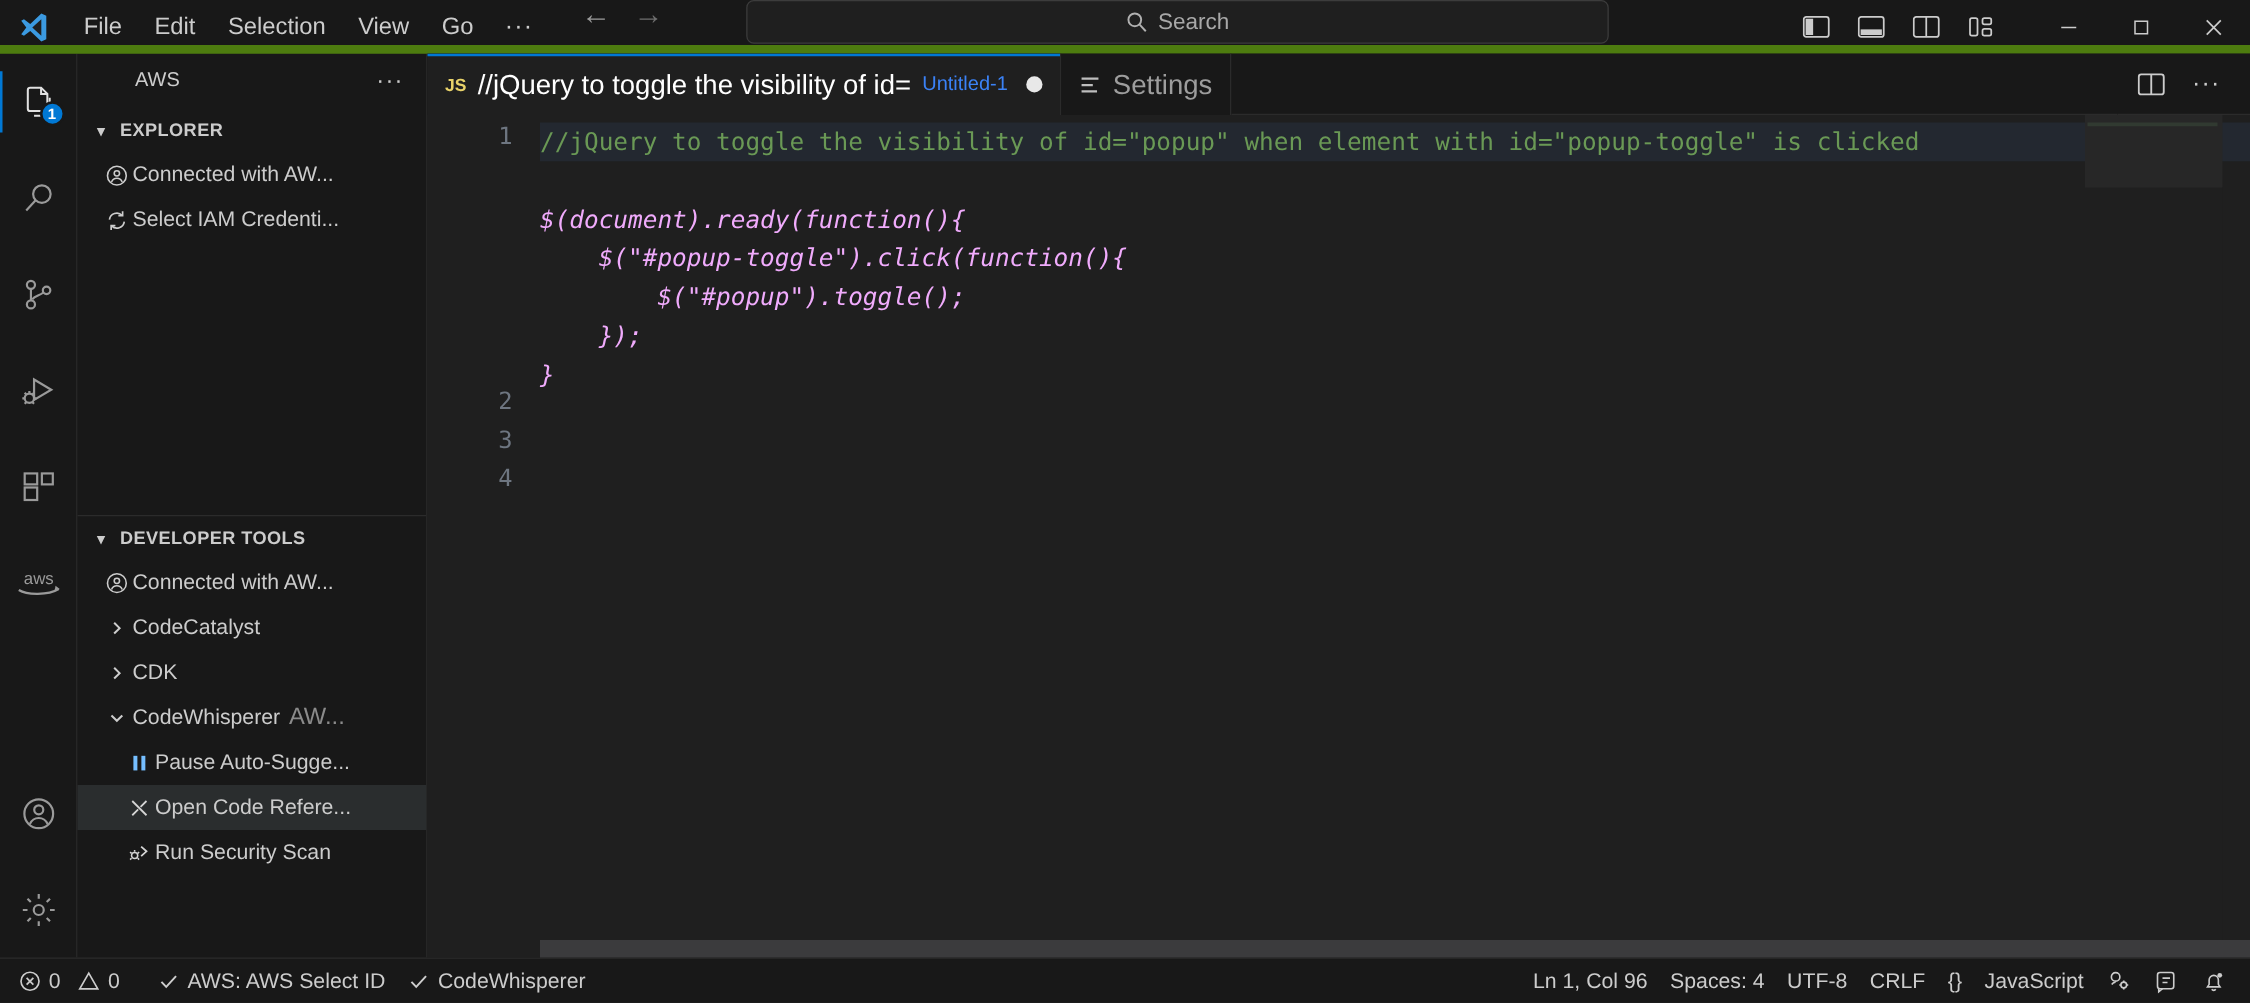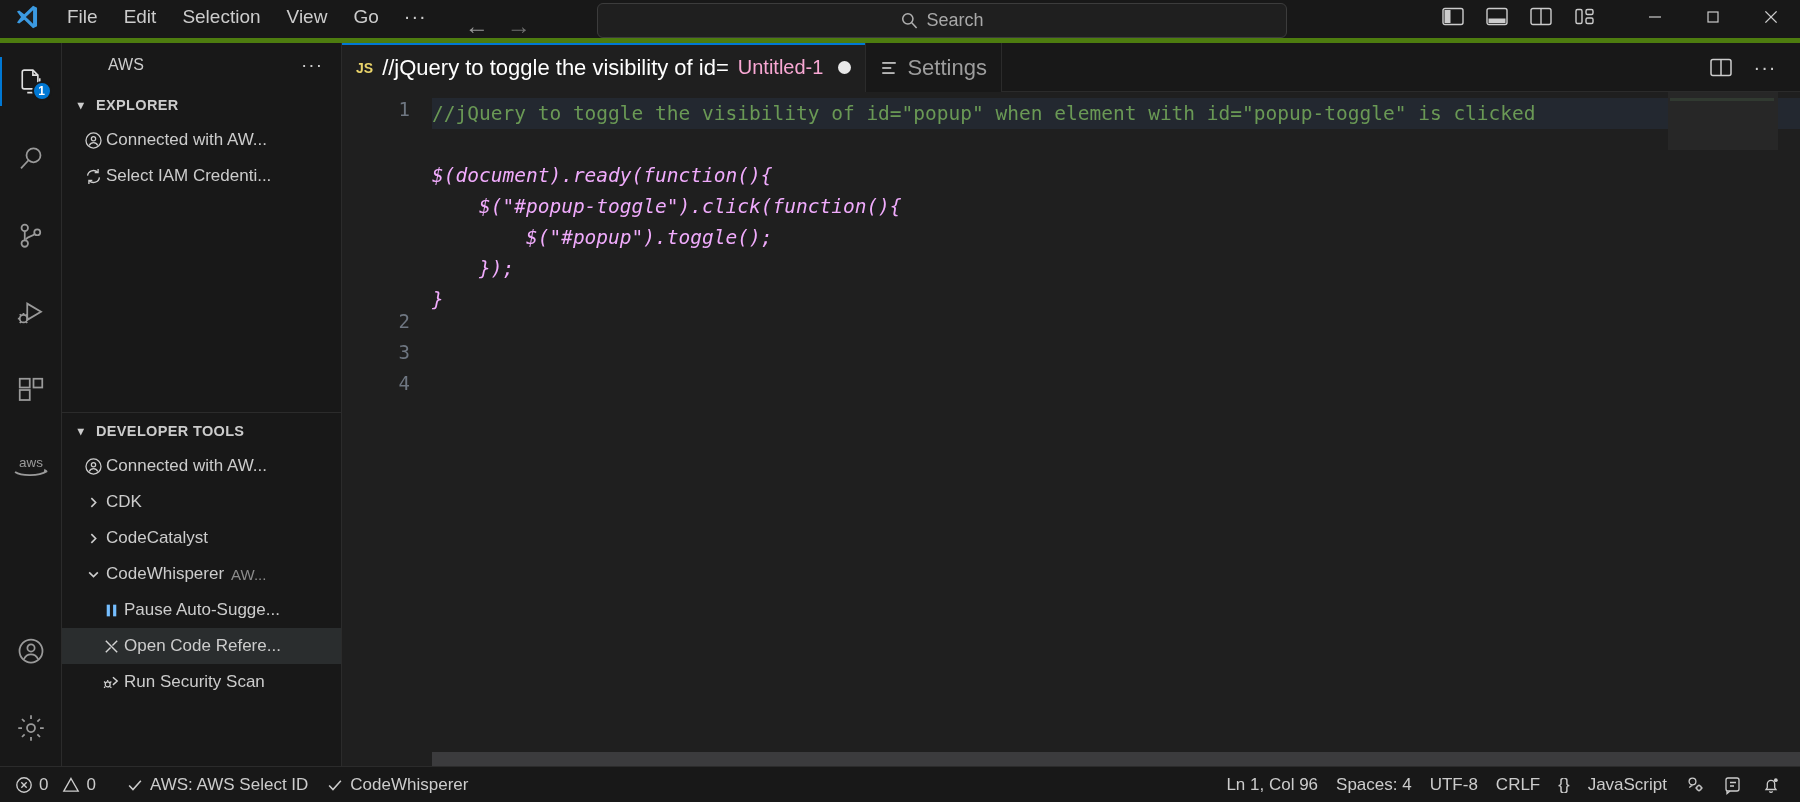--- a/index.html
+++ b/index.html
@@ -7,22 +7,22 @@
     width: 1800px; height: 802px;
     background: #1f1f1f;
     font-family: "Liberation Sans", sans-serif;
     overflow: hidden;
     -webkit-font-smoothing: antialiased;
   }
   #app { width: 1800px; height: 802px; display: flex; flex-direction: column; }
 
   
   .titlebar {
-    height: 43px; background: #181818; display: flex; align-items: flex-end;
-    flex: 0 0 43px; position: relative; border-bottom: 5px solid #4d7c0f;
+    height: 43px; background: #181818; display: flex; align-items: flex-start;
+    flex: 0 0 43px; position: relative; border-bottom: 7px solid #4d7c0f;
   }
   .vs-logo { width: 54px; height: 43px; display: flex; align-items: center; justify-content: center; }
   .menubar { display: flex; align-items: center; height: 43px; }
   .menu-item {
     color: #cccccc; font-size: 19px; padding: 0 13px; height: 33px;
     line-height: 33px; border-radius: 4px; cursor: default; white-space: nowrap;
   }
   .menu-dots { color: #cccccc; font-size: 20px; padding: 0 12px; letter-spacing: 1px; }
   .nav-arrows { display: flex; align-items: center; margin-left: 26px; gap: 18px; }
   .nav-arrow { color: #9a9a9a; font-size: 24px; line-height: 1; cursor: default; }
@@ -84,41 +84,41 @@
     color: #cccccc; font-size: 14.5px; font-weight: bold; letter-spacing: .35px; cursor: default;
   }
   .chev { width: 16px; display: inline-block; text-align: center; color: #cccccc; font-size: 12px; }
   .sb-row {
     height: 36px; display: flex; align-items: center; color: #cccccc; font-size: 17px;
     cursor: default; white-space: nowrap; overflow: hidden;
   }
   .sb-row.selected { background: #2a2d2e; }
   .sb-row .ico { width: 26px; display: flex; align-items: center; justify-content: center; flex: 0 0 26px; }
   .sb-row .lbl { overflow: hidden; text-overflow: ellipsis; }
-  .sb-row .desc { color: #8b8b8b; font-size: 15px; margin-left: 7px; }
+  .sb-row .desc { color: #8b8b8b; font-size: 19px; margin-left: 7px; }
   .indent-1 { padding-left: 18px; }
   .indent-2 { padding-left: 36px; }
   .sb-divider { height: 1px; background: #2b2b2b; }
   .sb-explorer-body { padding-bottom: 4px; }
 
   
   .editorarea { flex: 1; display: flex; flex-direction: column; min-width: 0; background: #1f1f1f; }
   .tabsbar { height: 49px; background: #181818; display: flex; align-items: stretch; position: relative; }
   .tab {
     display: flex; align-items: center; gap: 9px; padding: 0 14px; font-size: 18px;
     color: #9d9d9d; background: #181818; border-right: 1px solid #2b2b2b;
     cursor: default; white-space: nowrap; position: relative;
   }
   .tab.active { background: #1f1f1f; color: #ffffff; }
   .tab.active::before {
     content: ""; position: absolute; left: 0; right: 0; top: 0; height: 2px; background: #0078d4;
   }
   .tab .js-ico { color: #e9d36a; font-size: 14px; font-weight: bold; font-family: "Liberation Sans", sans-serif; }
   .tab .t-label { font-size: 22px; }
-  .tab .t-desc { color: #f9a8d4; font-size: 20px; }
+  .tab .t-desc { color: #3b82f6; font-size: 16px; }
   .tab .dirty-dot {
     width: 13px; height: 13px; border-radius: 50%; background: #e8e8e8; margin-left: 6px;
   }
   .tab .settings-ico { color: #bdbdbd; font-size: 17px; }
   .tabs-filler { flex: 1; background: #181818; border-bottom: 1px solid #2b2b2b; }
   .tabs-actions { display: flex; align-items: center; gap: 10px; padding: 0 18px 0 10px; background: #181818; border-bottom: 1px solid #2b2b2b;}
   .tab-act { width: 34px; height: 34px; display: flex; align-items: center; justify-content: center; border-radius: 4px; cursor: default; }
 
   
   .editor { flex: 1; position: relative; background: #1f1f1f; overflow: hidden; display: flex; }
@@ -372,30 +372,30 @@
         </span>
         <span class="lbl">Connected with AW...</span>
       </div>
 
       <div class="sb-row indent-1">
         <span class="ico">
           <svg width="13" height="13" viewBox="0 0 12 12" fill="none" stroke="#cccccc" stroke-width="1.5">
               <path d="M4 2l4 4-4 4"></path>
             </svg>
         </span>
-        <span class="lbl">CDK</span>
+        <span class="lbl">CodeCatalyst</span>
       </div>
 
       <div class="sb-row indent-1">
         <span class="ico">
           <svg width="13" height="13" viewBox="0 0 12 12" fill="none" stroke="#cccccc" stroke-width="1.5">
               <path d="M4 2l4 4-4 4"></path>
             </svg>
         </span>
-        <span class="lbl">CodeCatalyst</span>
+        <span class="lbl">CDK</span>
       </div>
 
       <div class="sb-row indent-1">
         <span class="ico">
           <svg width="13" height="13" viewBox="0 0 12 12" fill="none" stroke="#cccccc" stroke-width="1.5">
               <path d="M2 4l4 4 4-4"></path>
             </svg>
         </span>
         <span class="lbl">CodeWhisperer</span>
         <span class="desc">AW...</span>

